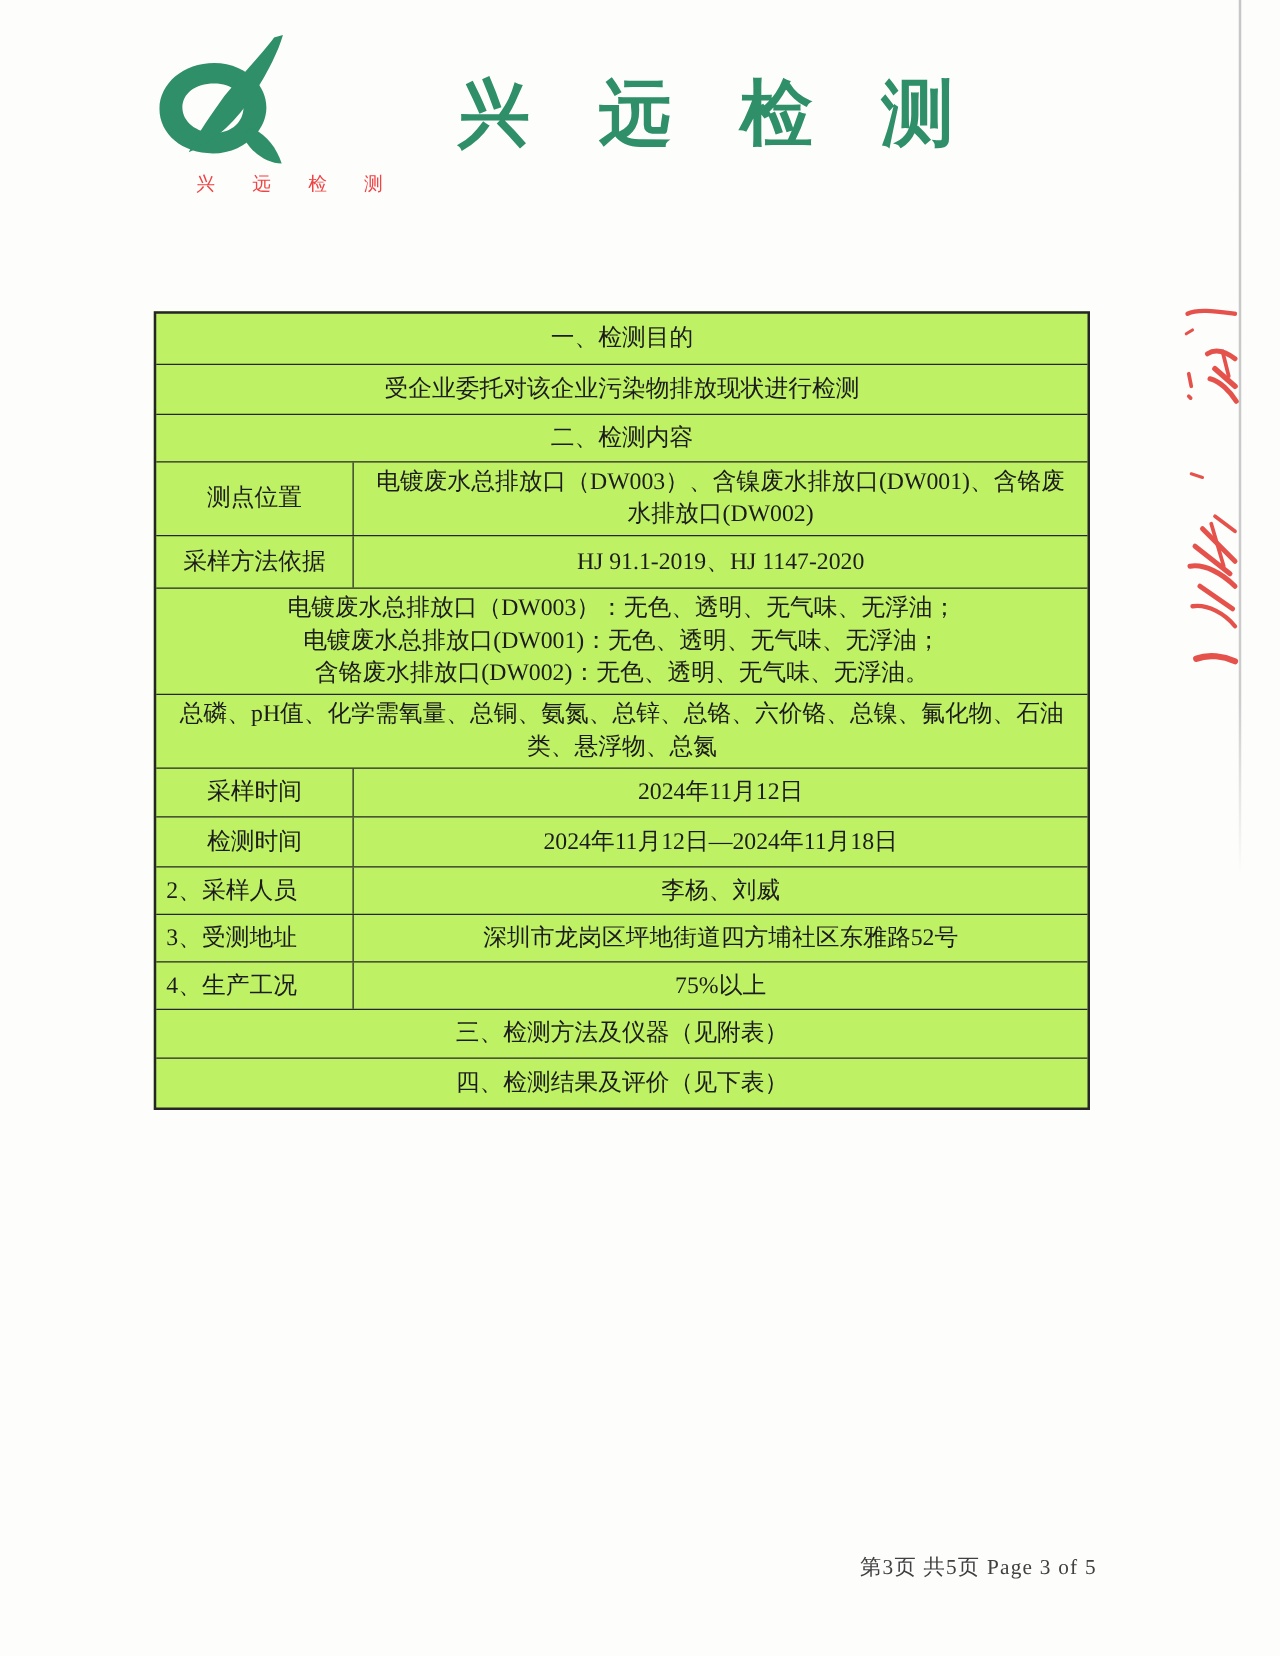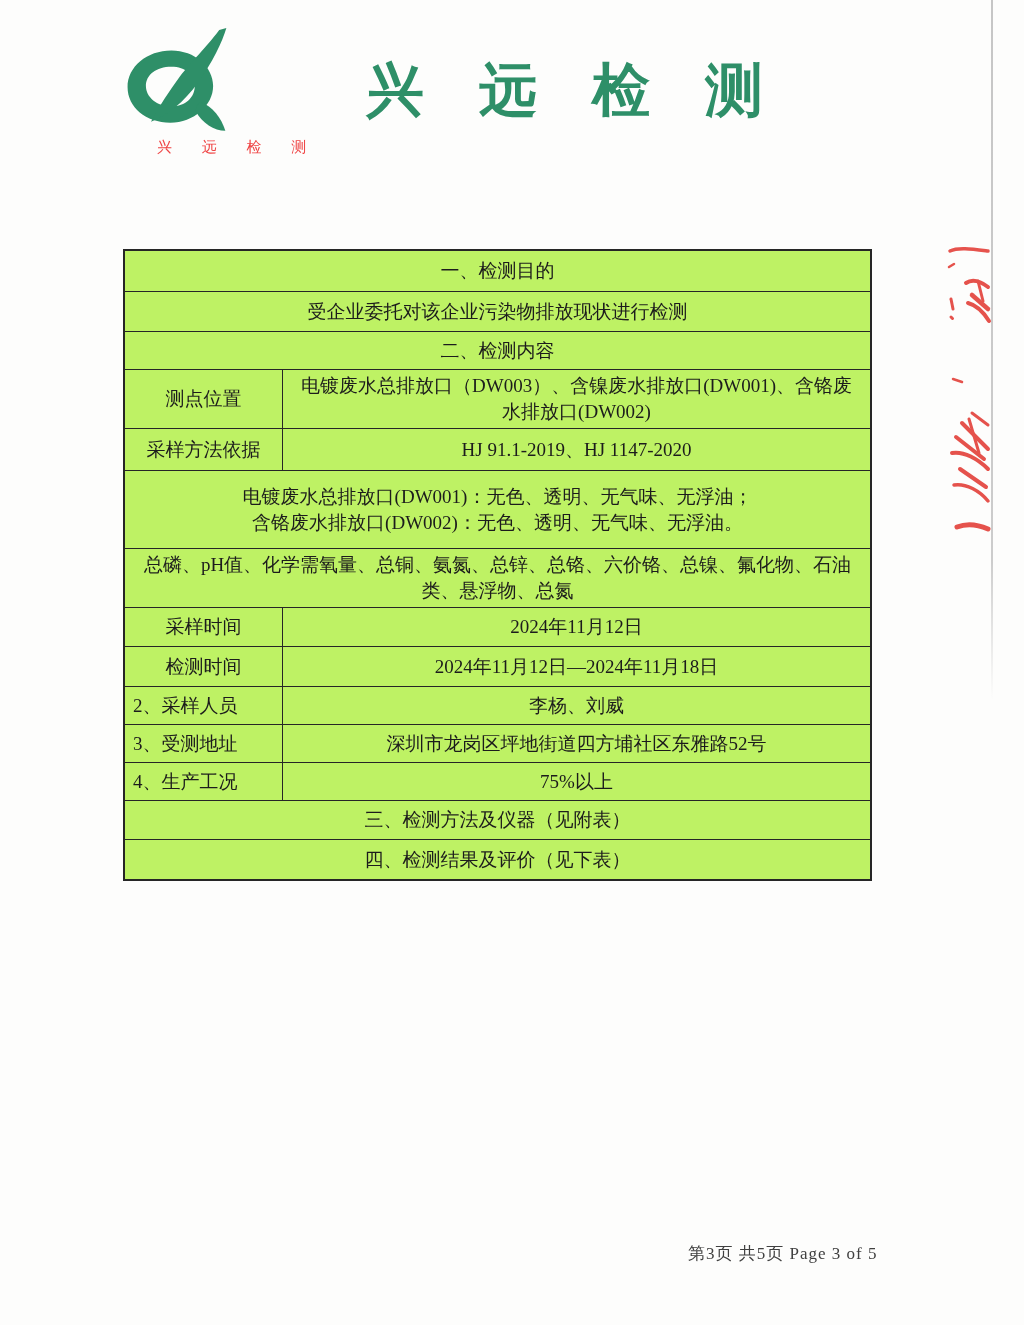--- a/index.html
+++ b/index.html
@@ -122,20 +122,21 @@
       <div class="cell-value">电镀废水总排放口（DW003）、含镍废水排放口(DW001)、含铬废水排放口(DW002)</div>
     </div>
 
     <div class="row h42">
       <div class="cell-label">采样方法依据</div>
       <div class="cell-value">HJ 91.1-2019、HJ 1147-2020</div>
     </div>
 
     <div class="row h78">
       <div class="cell-value">
+        <div>电镀废水总排放口（DW003）：无色、透明、无气味、无浮油；</div>
         <div>电镀废水总排放口(DW001)：无色、透明、无气味、无浮油；</div>
         <div>含铬废水排放口(DW002)：无色、透明、无气味、无浮油。</div>
       </div>
     </div>
 
     <div class="row h54">
       <div class="cell-value">总磷、pH值、化学需氧量、总铜、氨氮、总锌、总铬、六价铬、总镍、氟化物、石油类、悬浮物、总氮</div>
     </div>
 
     <div class="row h39">

